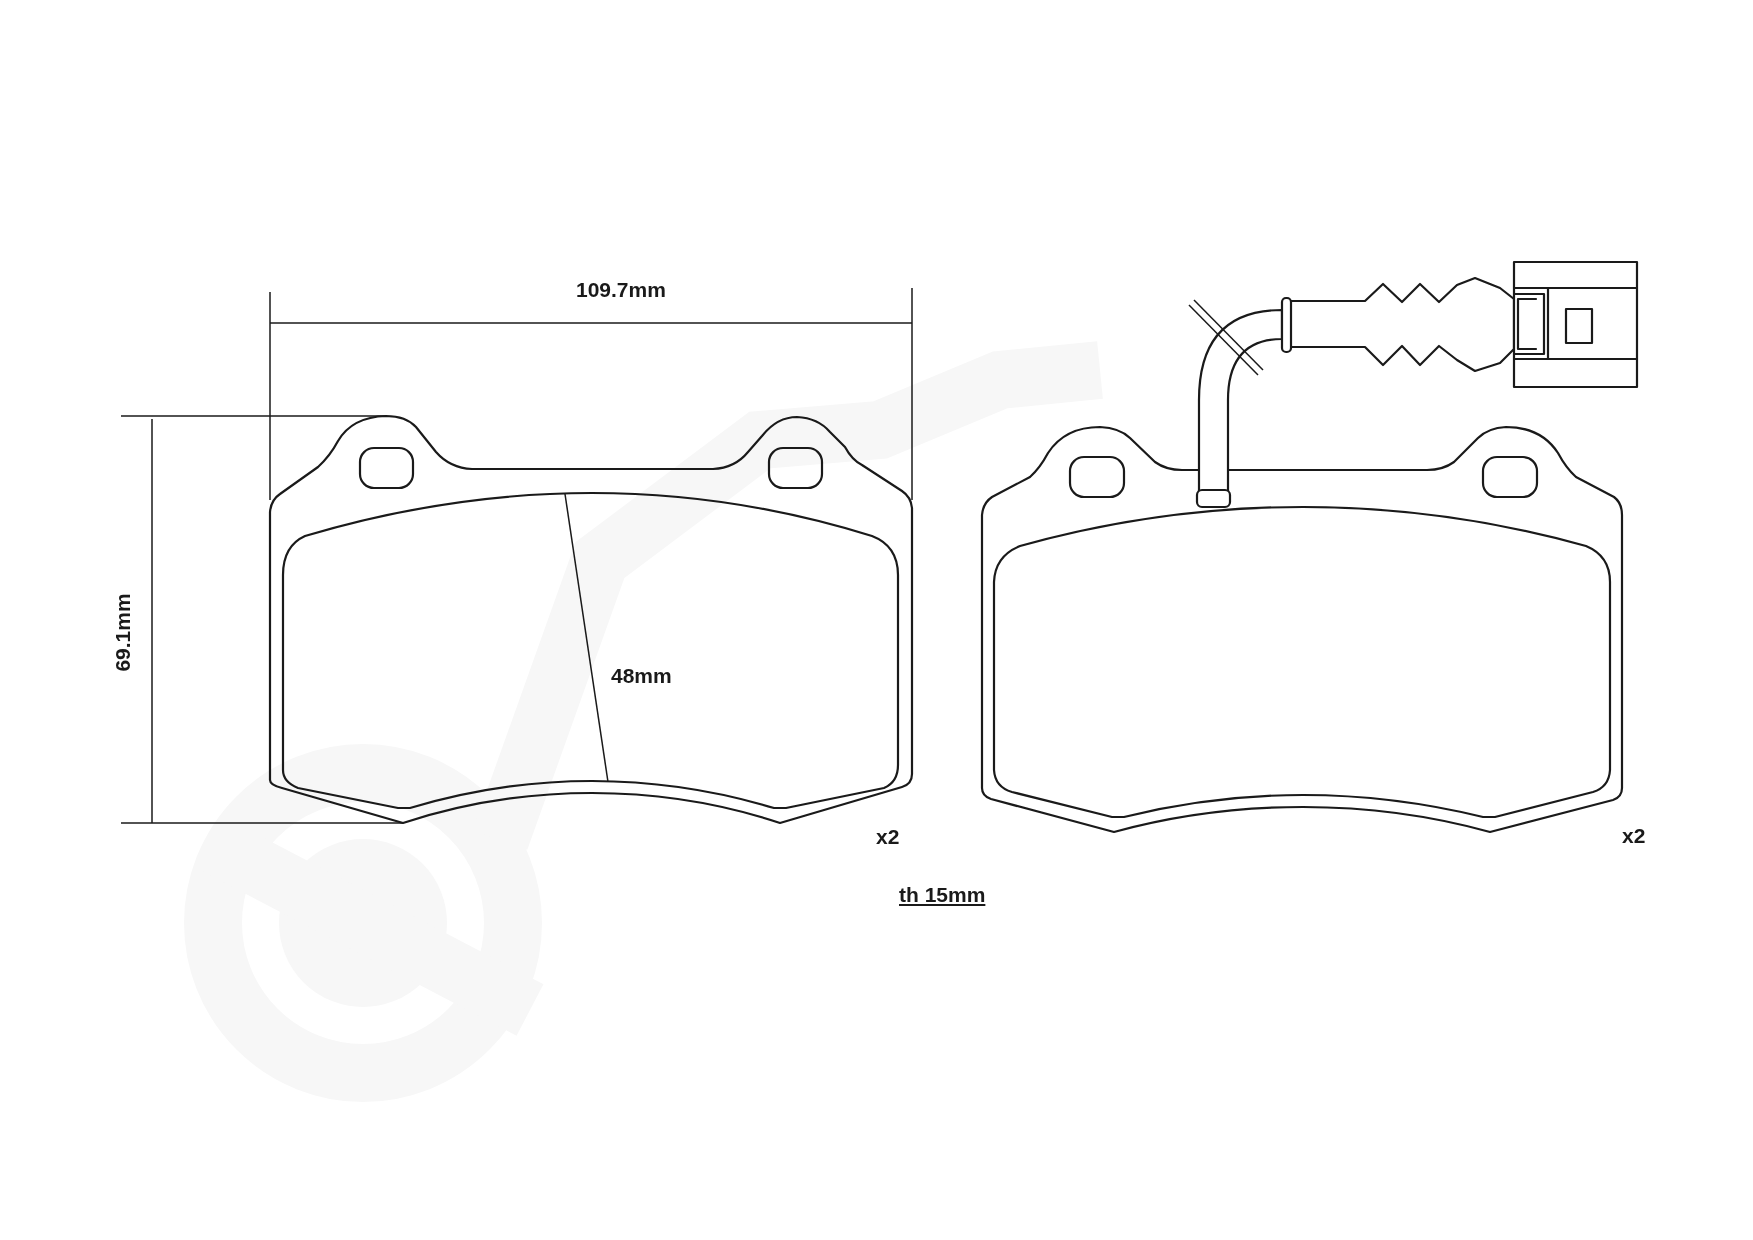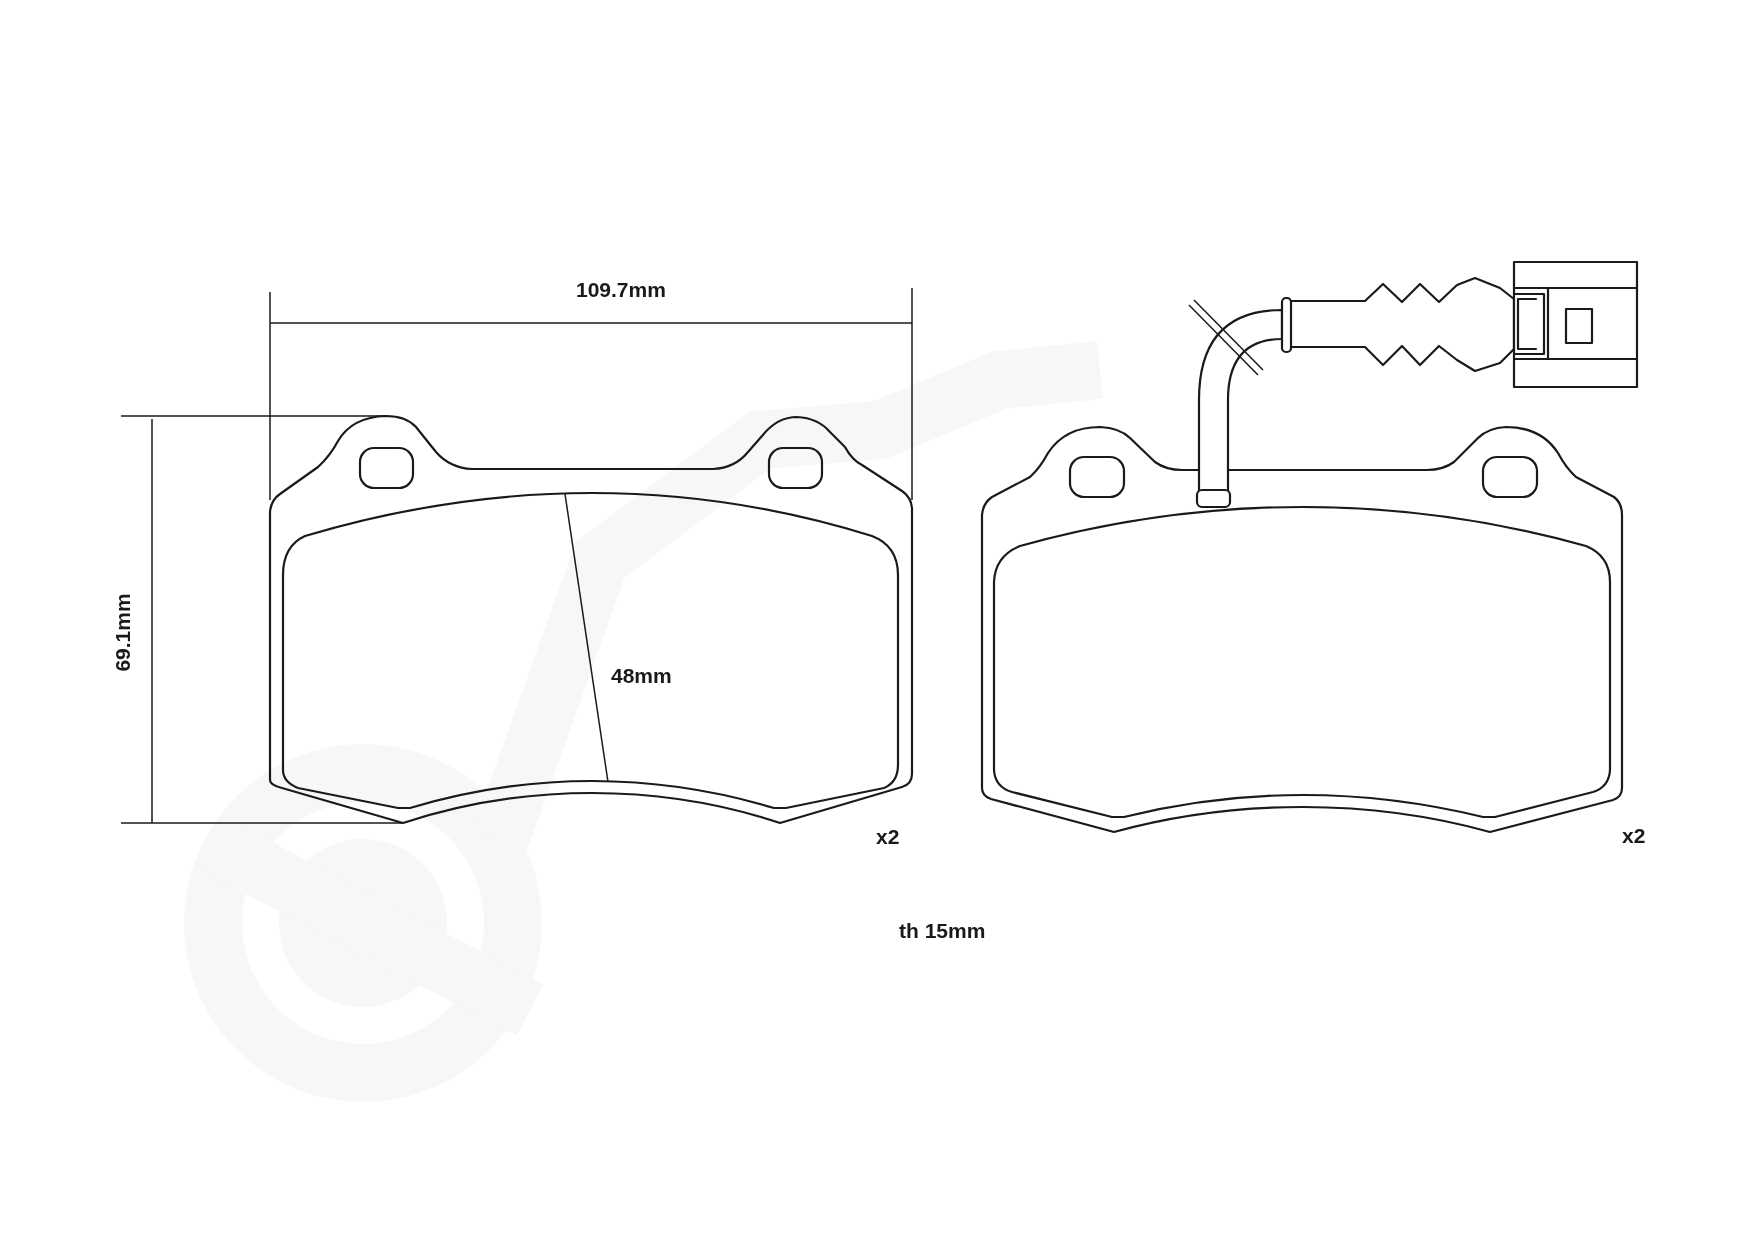--- a/index.html
+++ b/index.html
@@ -169,13 +169,13 @@
       </g>
     </g>
   </g>
 </svg>
 
 <div class="label" style="left:560px; top:279px;margin-left:16px;">109.7mm</div>
 <div class="label vert" style="left:82px; top:622px; width:80px; text-align:center;">69.1mm</div>
 <div class="label" style="left:611px; top:665px;">48mm</div>
 <div class="label" style="left:876px; top:826px;">x2</div>
 <div class="label" style="left:1622px; top:825px;">x2</div>
-<div class="label" style="left:899px; top:920px;">th 15mm</div>
+<div class="label" style="left:899px; top:884px;text-decoration:underline;">th 15mm</div>
 
 </body></html>

